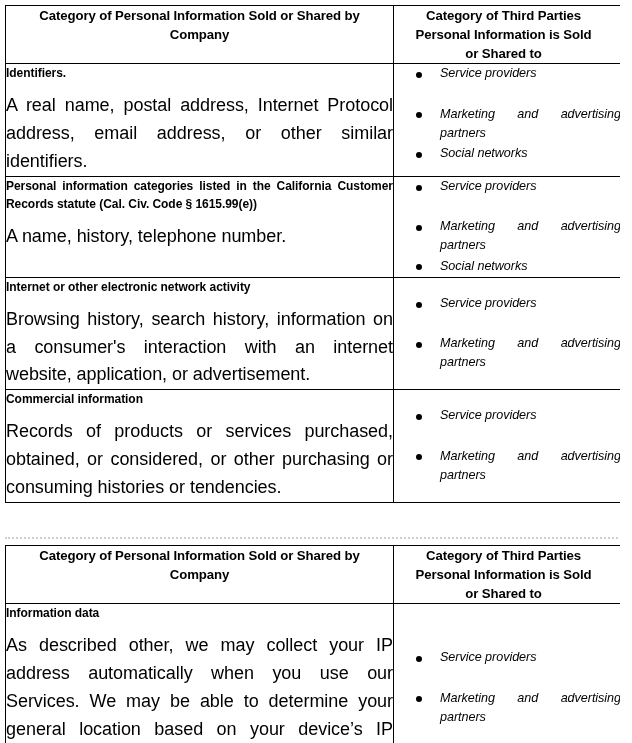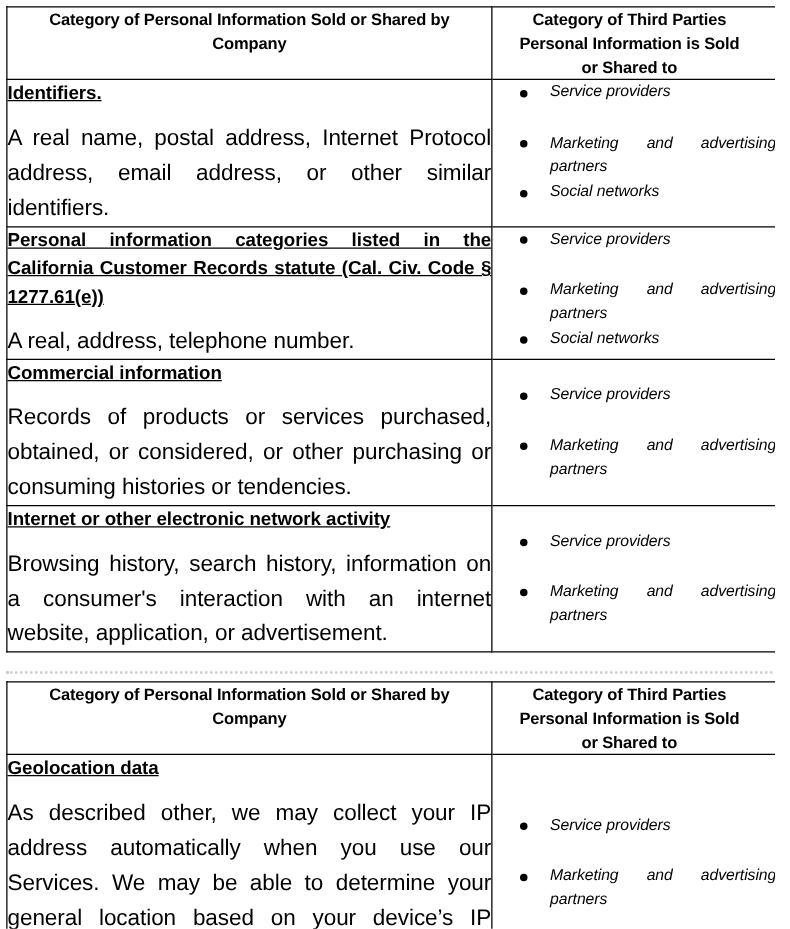--- a/index.html
+++ b/index.html
@@ -65,27 +65,26 @@
   }
   th.hdr.hdr-left  { padding-left: 22px; padding-right: 22px; }
   th.hdr.hdr-right { padding-left: 14px; padding-right: 26px; }
 
   
   td.cat-cell {
     padding: 12px 16px 12px 16px;
   }
   .cat-title {
     font-weight: bold;
-    font-size: 15px;
+    font-size: 12px;
     line-height: 1.5;
     text-align: justify;
     text-align-last: left;
     margin: 0 0 10px 0;
     letter-spacing: -0.05px;
-    text-decoration: underline;
   }
   .cat-title.justify-full {
     text-align: justify;
   }
   .cat-desc {
     font-size: 18px;
     line-height: 1.55;
     text-align: justify;
     text-align-last: left;
     margin: 0;
@@ -171,49 +170,49 @@
             <ul class="party-list">
               <li><span class="bullet-dot"></span><span>Service providers</span></li>
               <li class="wrap2"><span class="bullet-dot"></span><span>Marketing and advertising partners</span></li>
               <li><span class="bullet-dot"></span><span>Social networks</span></li>
             </ul>
           </td>
         </tr>
 
         <tr>
           <td class="cat-cell">
-            <p class="cat-title justify-full">Personal information categories listed in the California Customer Records statute (Cal. Civ. Code § 1277.61(e))</p>
-            <p class="cat-desc">A real, address, telephone number.</p>
+            <p class="cat-title justify-full">Personal information categories listed in the California Customer Records statute (Cal. Civ. Code § 1615.99(e))</p>
+            <p class="cat-desc">A name, history, telephone number.</p>
           </td>
           <td class="parties-cell">
             <ul class="party-list">
               <li><span class="bullet-dot"></span><span>Service providers</span></li>
               <li class="wrap2"><span class="bullet-dot"></span><span>Marketing and advertising partners</span></li>
               <li><span class="bullet-dot"></span><span>Social networks</span></li>
+            </ul>
+          </td>
+        </tr>
+
+        <tr>
+          <td class="cat-cell">
+            <p class="cat-title">Internet or other electronic network activity</p>
+            <p class="cat-desc justify-full">Browsing history, search history, information on a consumer's interaction with an internet website, application, or advertisement.</p>
+          </td>
+          <td class="parties-cell v-center">
+            <ul class="party-list">
+              <li><span class="bullet-dot"></span><span>Service providers</span></li>
+              <li class="wrap2"><span class="bullet-dot"></span><span>Marketing and advertising partners</span></li>
             </ul>
           </td>
         </tr>
 
         <tr>
           <td class="cat-cell">
             <p class="cat-title">Commercial information</p>
             <p class="cat-desc justify-full">Records of products or services purchased, obtained, or considered, or other purchasing or consuming histories or tendencies.</p>
-          </td>
-          <td class="parties-cell v-center">
-            <ul class="party-list">
-              <li><span class="bullet-dot"></span><span>Service providers</span></li>
-              <li class="wrap2"><span class="bullet-dot"></span><span>Marketing and advertising partners</span></li>
-            </ul>
-          </td>
-        </tr>
-
-        <tr>
-          <td class="cat-cell">
-            <p class="cat-title">Internet or other electronic network activity</p>
-            <p class="cat-desc justify-full">Browsing history, search history, information on a consumer's interaction with an internet website, application, or advertisement.</p>
           </td>
           <td class="parties-cell v-center">
             <ul class="party-list">
               <li><span class="bullet-dot"></span><span>Service providers</span></li>
               <li class="wrap2"><span class="bullet-dot"></span><span>Marketing and advertising partners</span></li>
             </ul>
           </td>
         </tr>
 
       </tbody>
@@ -231,21 +230,21 @@
       <thead>
         <tr>
           <th class="hdr hdr-left">Category of Personal Information Sold or Shared by Company</th>
           <th class="hdr hdr-right">Category of Third Parties Personal Information is Sold or Shared to</th>
         </tr>
       </thead>
       <tbody>
 
         <tr>
           <td class="cat-cell">
-            <p class="cat-title">Geolocation data</p>
+            <p class="cat-title">Information data</p>
             <p class="cat-desc justify-full">As described other, we may collect your IP address automatically when you use our Services. We may be able to determine your general location based on your device’s IP address.</p>
           </td>
           <td class="parties-cell v-center">
             <ul class="party-list">
               <li><span class="bullet-dot"></span><span>Service providers</span></li>
               <li class="wrap2"><span class="bullet-dot"></span><span>Marketing and advertising partners</span></li>
             </ul>
           </td>
         </tr>
 

